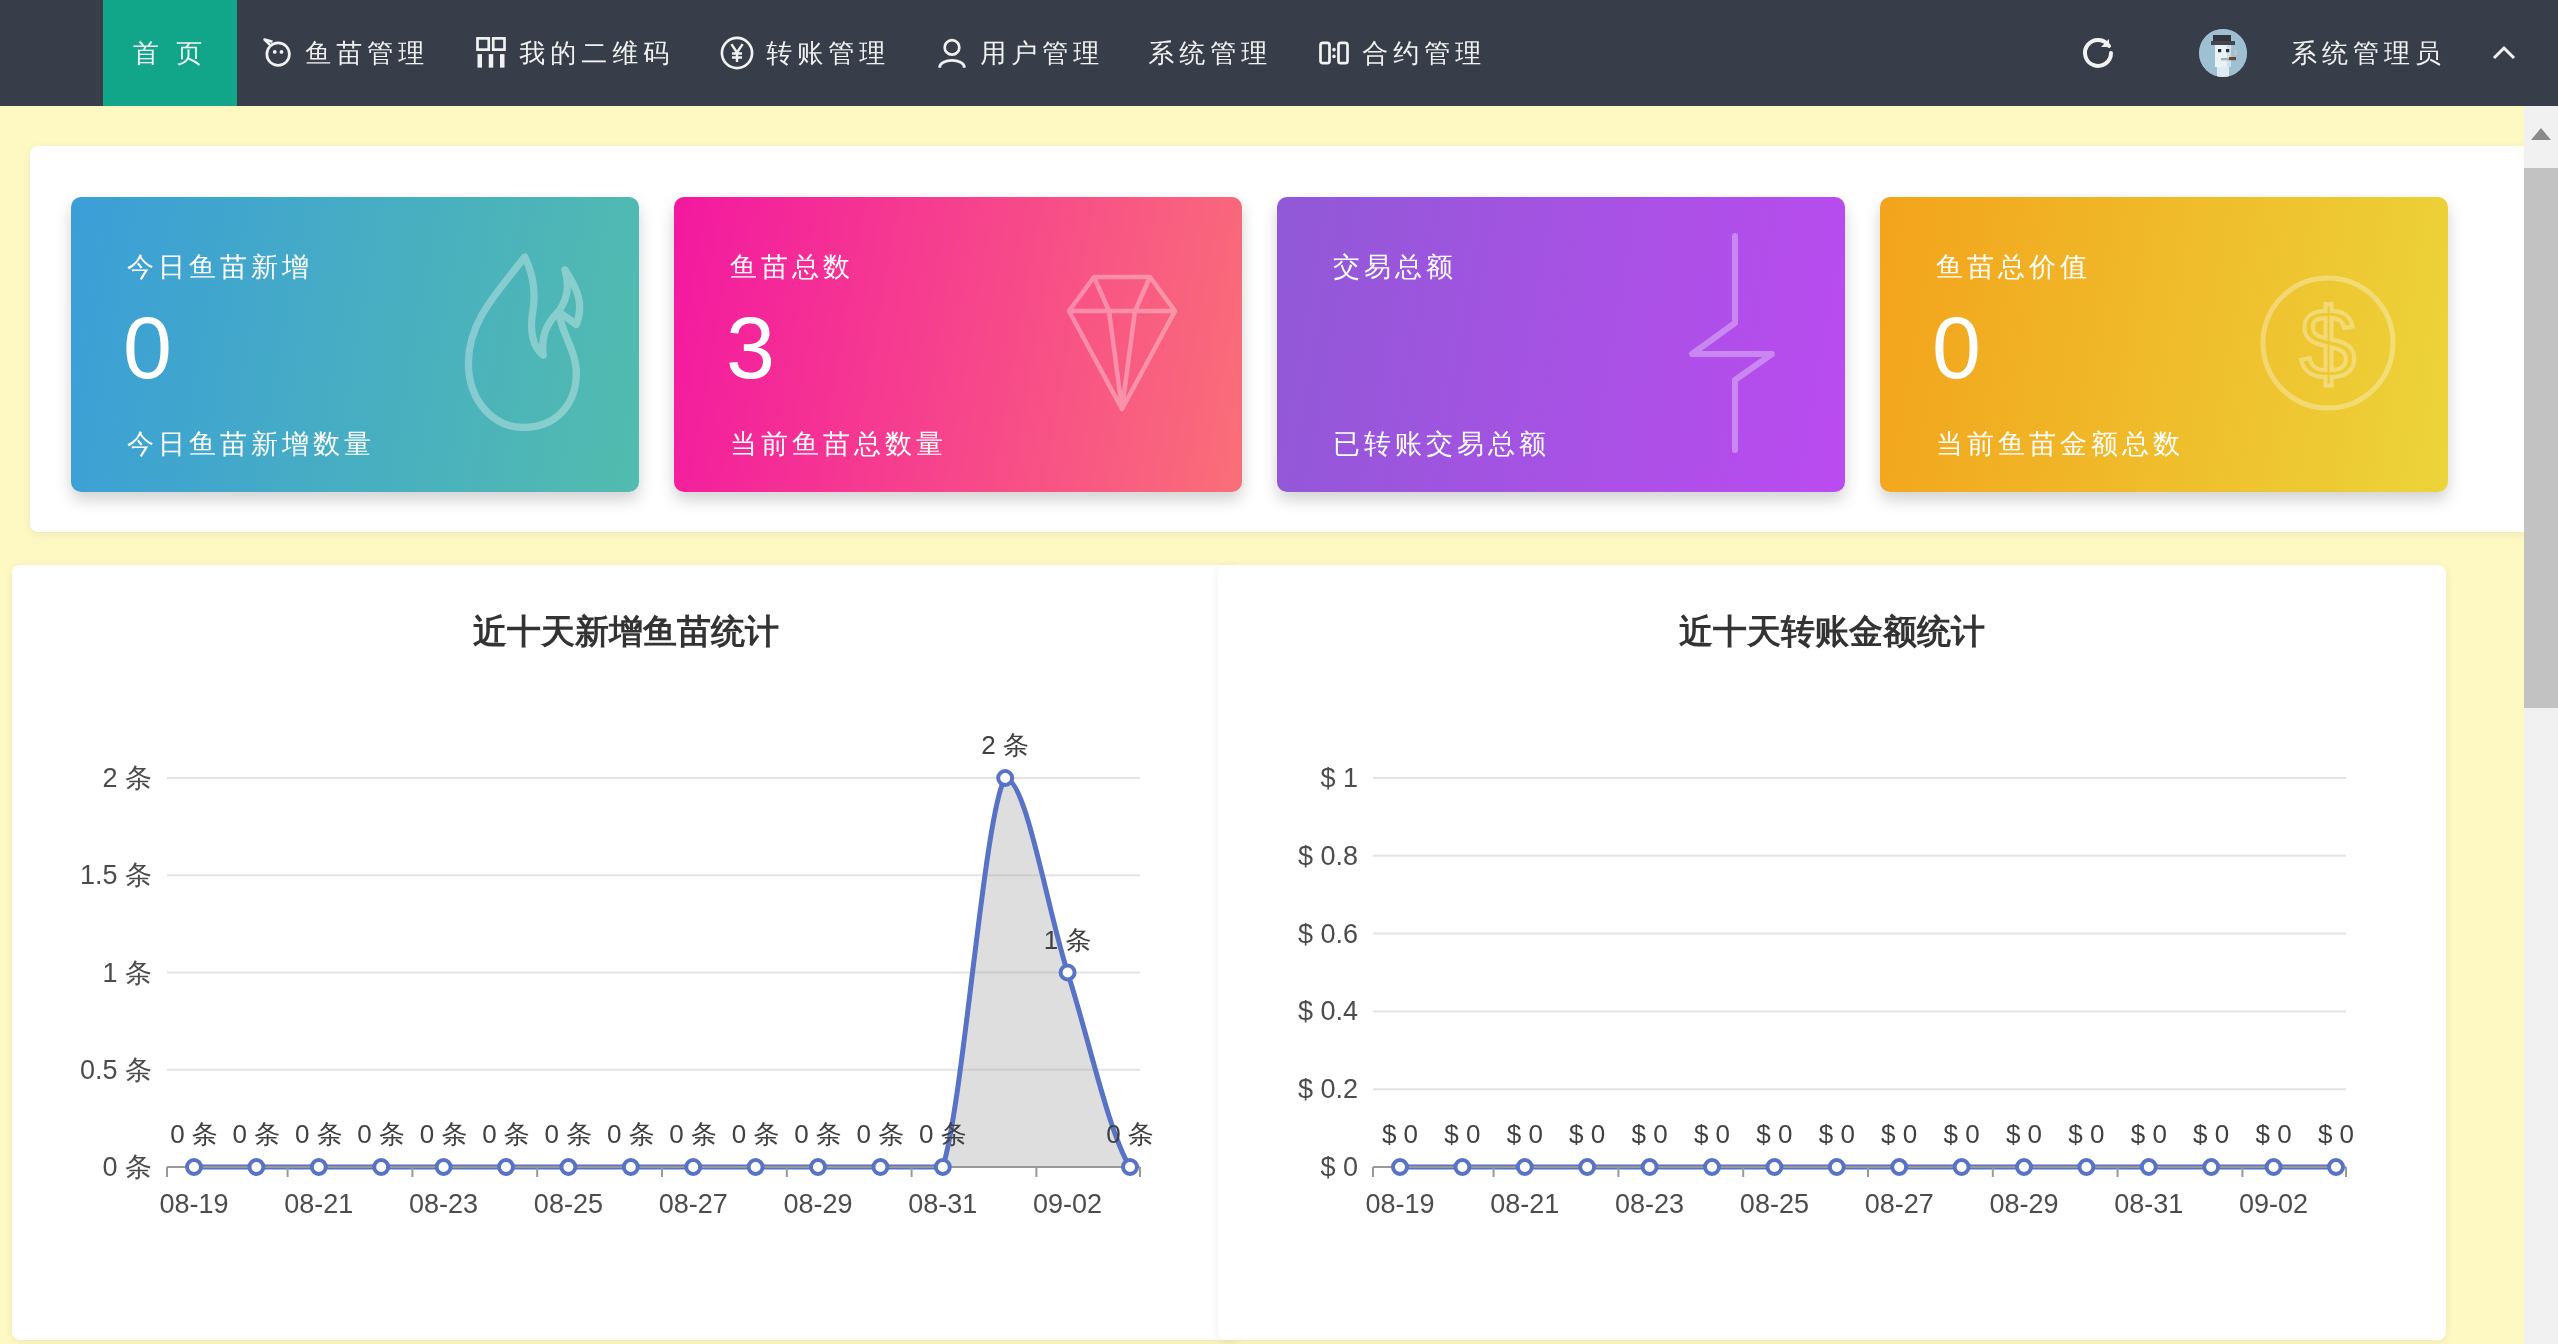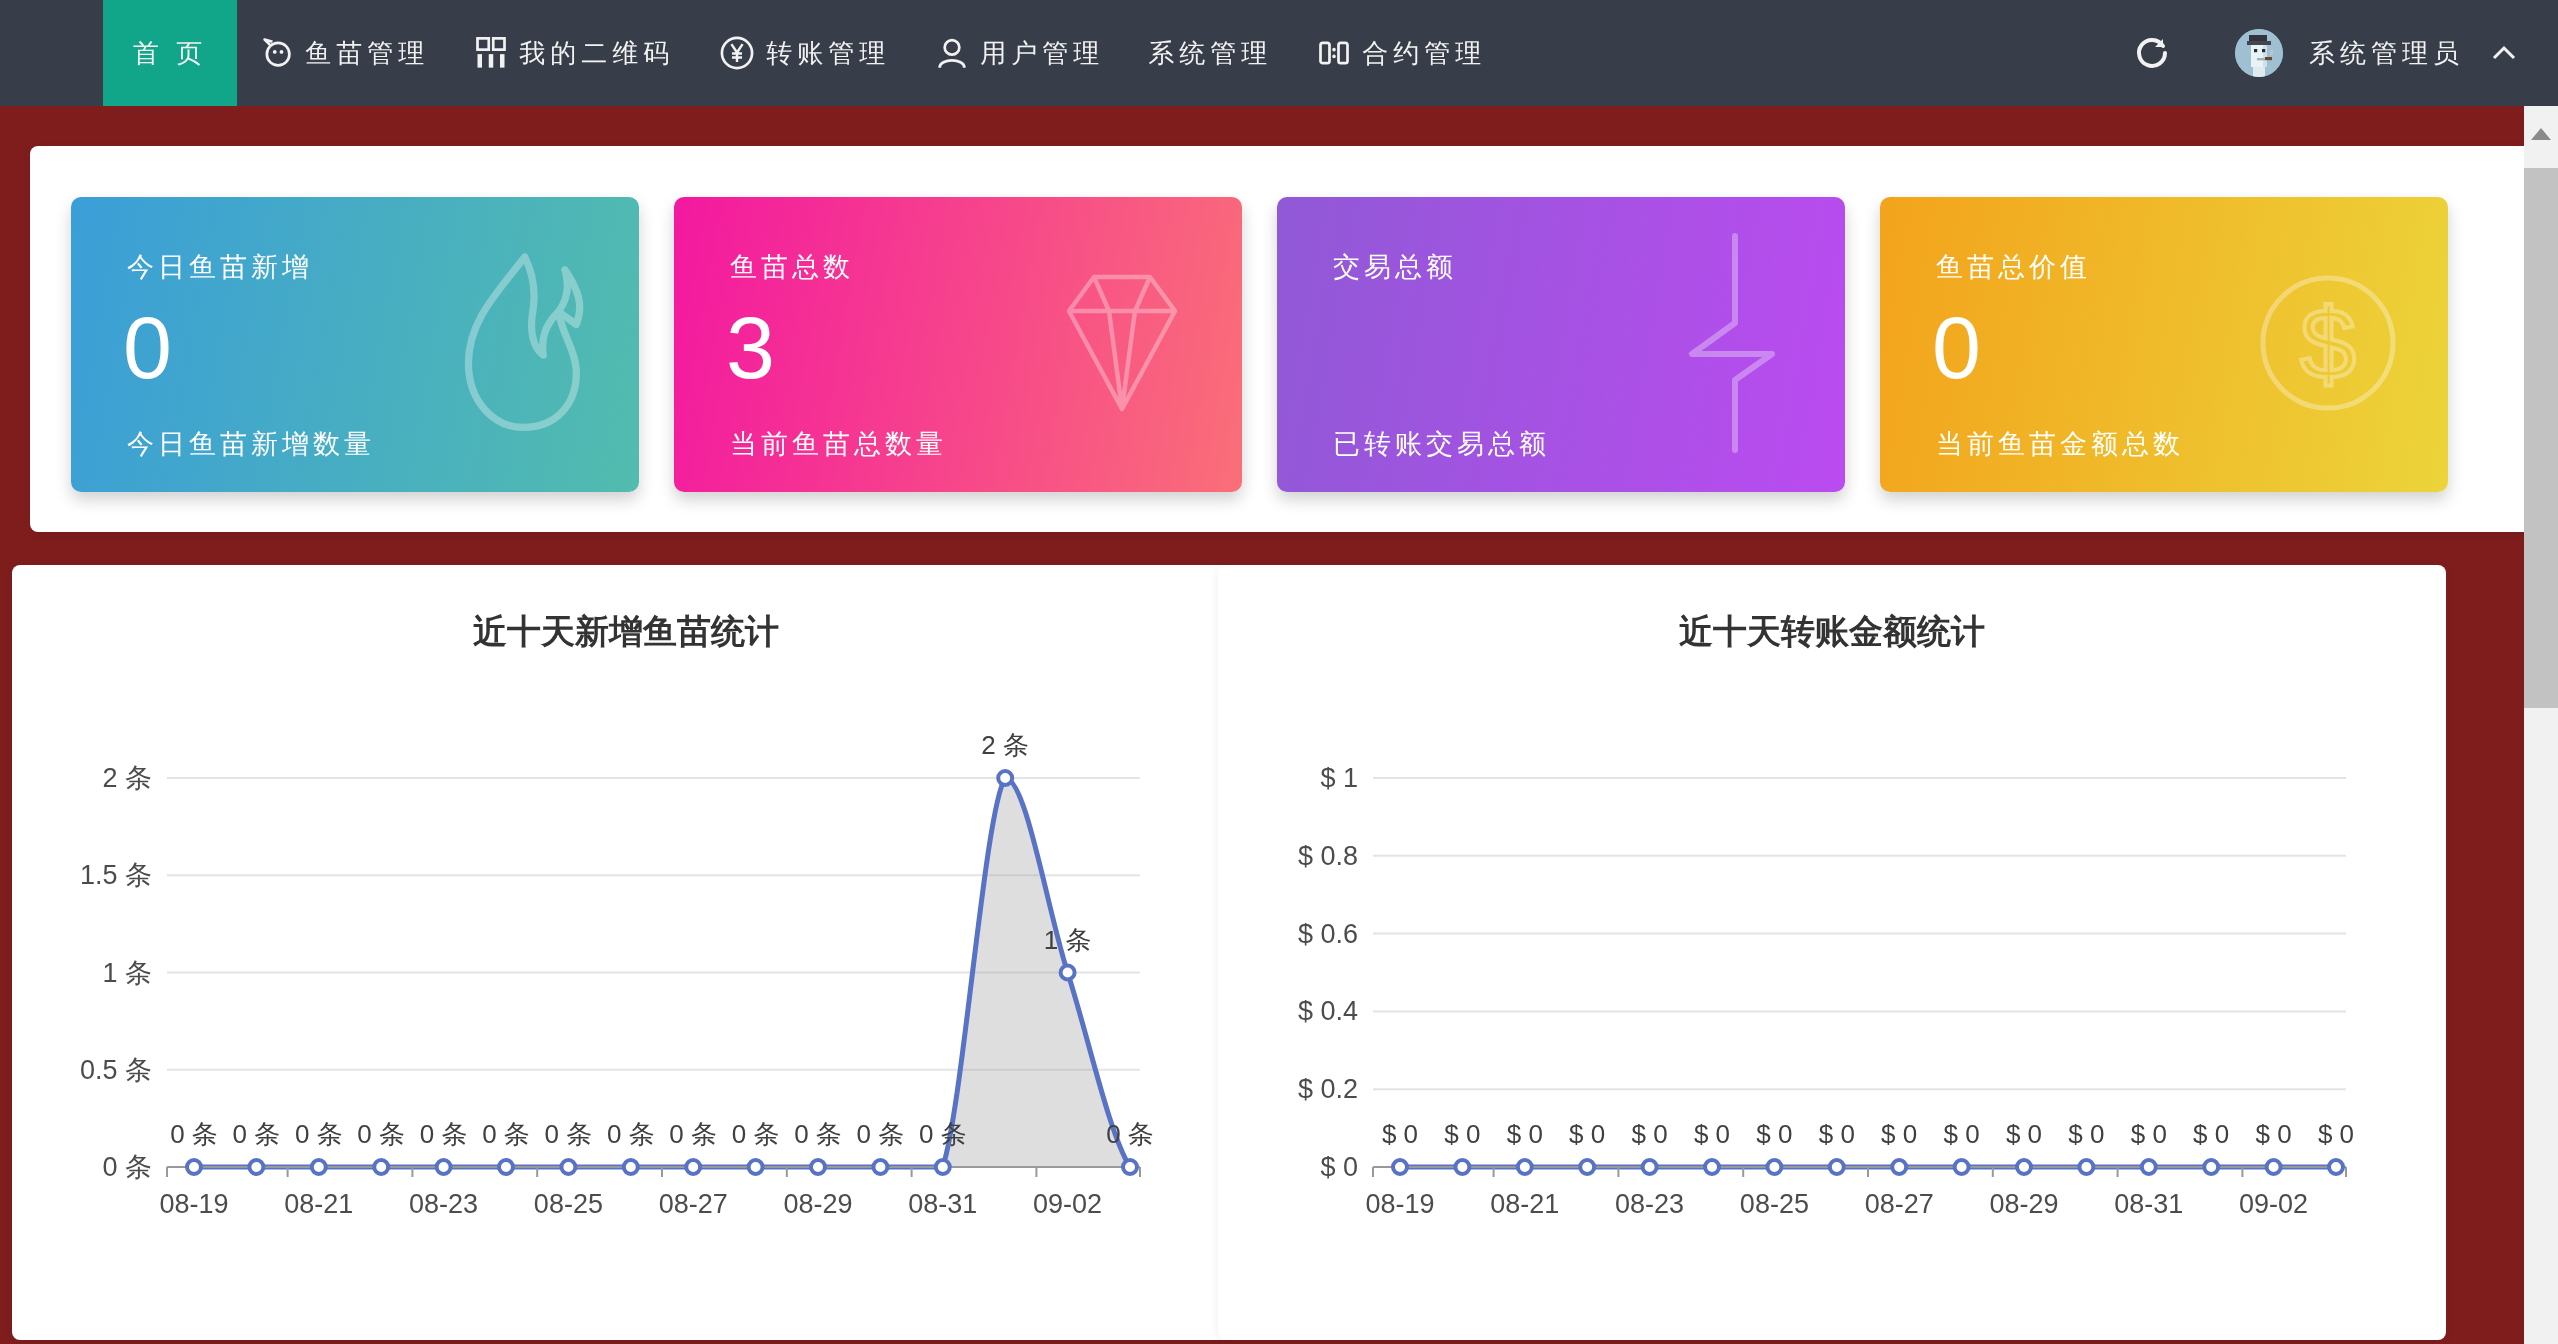--- a/index.html
+++ b/index.html
@@ -1,25 +1,25 @@
 <!DOCTYPE html>
 <html><head>
 <meta charset="utf-8">
 <style>
   html,body{margin:0;padding:0;background:#eeeeee;font-family:"Liberation Sans",sans-serif;}
-  #page{position:relative;width:2558px;height:1344px;overflow:hidden;background:#7f1d1d;}
+  #page{position:relative;width:2558px;height:1344px;overflow:hidden;background:#fef9c3;}
 
   
   .navbar{position:absolute;left:0;top:0;width:2558px;height:106px;background:#373d49;}
   .nav-menu{position:absolute;left:103px;top:0;height:106px;display:flex;align-items:stretch;}
   .nav-item{display:flex;align-items:center;padding:0 22px;color:#f2f2f2;font-size:26px;
             letter-spacing:5px;white-space:nowrap;cursor:pointer;}
   .nav-item .nicon{margin-right:10px;display:flex;align-items:center;letter-spacing:0;}
   .nav-item.active{background:#11a589;padding:0 30px;}
-  .nav-right{position:absolute;right:40px;top:0;height:106px;display:flex;align-items:center;gap:26px;color:#f2f2f2;}
+  .nav-right{position:absolute;right:40px;top:0;height:106px;display:flex;align-items:center;gap:44px;color:#f2f2f2;}
   .refresh-btn{margin-right:40px;cursor:pointer;display:flex;align-items:center;}
   .avatar{width:48px;height:48px;border-radius:50%;background:#9fc0d2;overflow:hidden;cursor:pointer;}
   .username{font-size:26px;letter-spacing:5px;cursor:pointer;}
   .chev{display:flex;align-items:center;cursor:pointer;}
 
   
   .stats-panel{position:absolute;left:30px;top:146px;width:2494px;height:386px;background:#ffffff;
                border-radius:8px;box-shadow:0 2px 10px rgba(0,0,0,0.07);padding-left:23px;}
   .cards{position:absolute;left:41px;top:51px;display:flex;gap:35px;}
   .card{position:relative;width:568px;height:295px;border-radius:10px;color:#ffffff;

